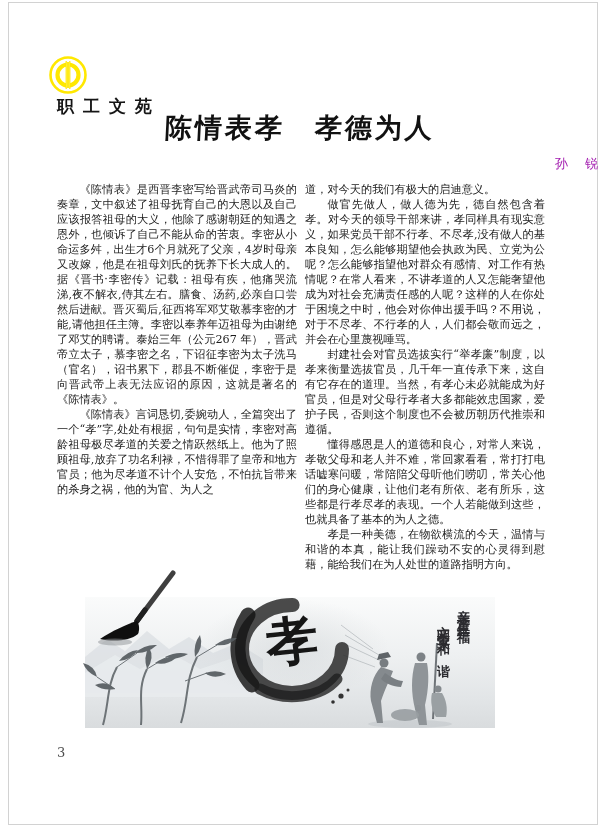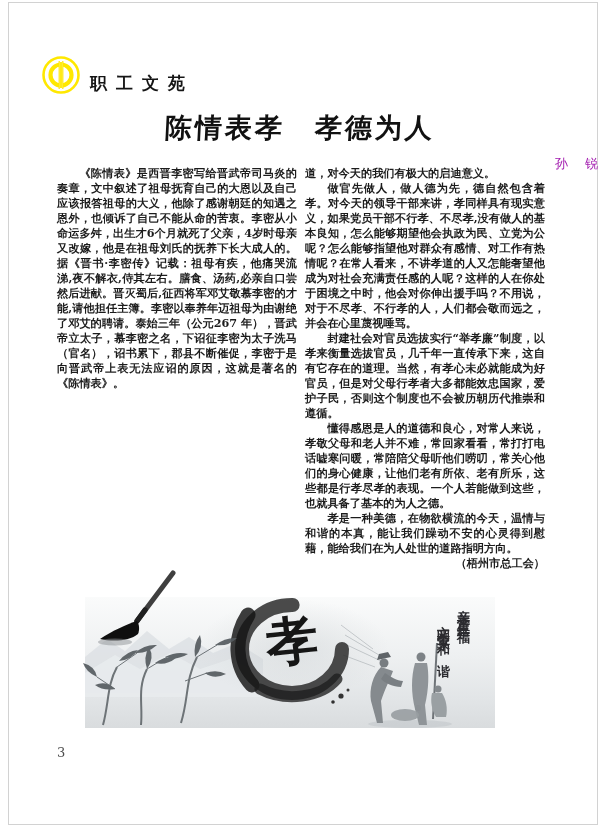--- a/index.html
+++ b/index.html
@@ -5,39 +5,39 @@
   html,body{margin:0;padding:0;}
   body{
     width:600px;height:828px;background:#ffffff;position:relative;overflow:hidden;
     font-family:"DejaVu Serif","Liberation Serif",serif;color:#1b1b1b;
   }
   .page-border{
     position:absolute;left:8px;top:2px;width:588px;height:821px;
     border:1px solid #d2d2d2;pointer-events:none;
   }
   
-  .header{position:absolute;left:41px;top:55px;display:flex;align-items:flex-end;}
+  .header{position:absolute;left:48px;top:55px;display:flex;align-items:flex-start;flex-direction:column;}
   .logo{width:40px;height:40px;flex:0 0 auto;}
   .section-label{
     margin-left:9px;font-family:"DejaVu Sans","Liberation Sans",sans-serif;
     font-weight:bold;font-size:17px;letter-spacing:9px;color:#151515;white-space:nowrap;
   }
   
   .article-title{
     position:absolute;left:0;top:110px;width:100%;text-align:center;
     font-size:27px;font-weight:bold;color:#111;letter-spacing:3px;
     transform:skewX(-3deg);white-space:nowrap;
   }
   .article-author{
     position:absolute;left:0;top:155px;width:100%;text-align:right;
     font-size:13px;color:#a21caf;letter-spacing:2px;
   }
   
   .columns{
-    position:absolute;left:57px;top:166px;width:489px;display:flex;gap:8px;font-weight:bold;
+    position:absolute;left:57px;top:182px;width:489px;display:flex;gap:8px;
   }
   .col{width:240px;font-size:11.2px;line-height:15px;text-align:justify;color:#1c1c1c;}
   .col p{margin:0;text-indent:2em;}
   .col p.no-indent{text-indent:0;}
   .attribution{margin:0;text-align:right;text-indent:0;}
   
   .artwork{
     position:absolute;left:85px;top:597px;width:410px;height:131px;
     background:linear-gradient(180deg,#fafbfb 0%,#eef0f1 45%,#e2e5e7 78%,#d9dcde 100%);
     overflow:visible;
@@ -74,24 +74,24 @@
   </svg>
   <div class="section-label">职工文苑</div>
 </div>
 
 <div class="article-title">陈情表孝　孝德为人</div>
 <div class="article-author">孙　锐</div>
 
 <div class="columns">
   <div class="col">
       <p>《陈情表》是西晋李密写给晋武帝司马炎的奏章，文中叙述了祖母抚育自己的大恩以及自己应该报答祖母的大义，他除了感谢朝廷的知遇之恩外，也倾诉了自己不能从命的苦衷。李密从小命运多舛，出生才6个月就死了父亲，4岁时母亲又改嫁，他是在祖母刘氏的抚养下长大成人的。据《晋书·李密传》记载：祖母有疾，他痛哭流涕,夜不解衣,侍其左右。膳食、汤药,必亲自口尝然后进献。晋灭蜀后,征西将军邓艾敬慕李密的才能,请他担任主簿。李密以奉养年迈祖母为由谢绝了邓艾的聘请。泰始三年（公元267 年），晋武帝立太子，慕李密之名，下诏征李密为太子洗马（官名），诏书累下，郡县不断催促，李密于是向晋武帝上表无法应诏的原因，这就是著名的《陈情表》。</p>
+      <p>《陈情表》言词恳切,委婉动人，全篇突出了一个“孝”字,处处有根据，句句是实情，李密对高龄祖母极尽孝道的关爱之情跃然纸上。他为了照顾祖母,放弃了功名利禄，不惜得罪了皇帝和地方官员；他为尽孝道不计个人安危，不怕抗旨带来的杀身之祸，他的为官、为人之</p>
     </div>
   <div class="col">
     <span><p class="no-indent">道，对今天的我们有极大的启迪意义。</p><p>做官先做人，做人德为先，德自然包含着孝。对今天的领导干部来讲，孝同样具有现实意义，如果党员干部不行孝、不尽孝,没有做人的基本良知，怎么能够期望他会执政为民、立党为公呢？怎么能够指望他对群众有感情、对工作有热情呢？在常人看来，不讲孝道的人又怎能奢望他成为对社会充满责任感的人呢？这样的人在你处于困境之中时，他会对你伸出援手吗？不用说，对于不尽孝、不行孝的人，人们都会敬而远之，并会在心里蔑视唾骂。</p><p>封建社会对官员选拔实行“举孝廉”制度，以孝来衡量选拔官员，几千年一直传承下来，这自有它存在的道理。当然，有孝心未必就能成为好官员，但是对父母行孝者大多都能效忠国家，爱护子民，否则这个制度也不会被历朝历代推崇和遵循。</p><p>懂得感恩是人的道德和良心，对常人来说，孝敬父母和老人并不难，常回家看看，常打打电话嘘寒问暖，常陪陪父母听他们唠叨，常关心他们的身心健康，让他们老有所依、老有所乐，这些都是行孝尽孝的表现。一个人若能做到这些，也就具备了基本的为人之德。</p><p>孝是一种美德，在物欲横流的今天，温情与和谐的本真，能让我们躁动不安的心灵得到慰藉，能给我们在为人处世的道路指明方向。</p></span>
-    <p class="attribution">（梧州市总工会）</p>
   </div>
 </div>
 
 <div class="artwork">
   <svg width="410" height="131" viewBox="0 0 410 131">
     <defs>
       <radialGradient id="wash" cx="50%" cy="50%" r="50%">
         <stop offset="0%" stop-color="#c9ced1" stop-opacity="0.9"></stop>
         <stop offset="100%" stop-color="#c9ced1" stop-opacity="0"></stop>
       </radialGradient>

